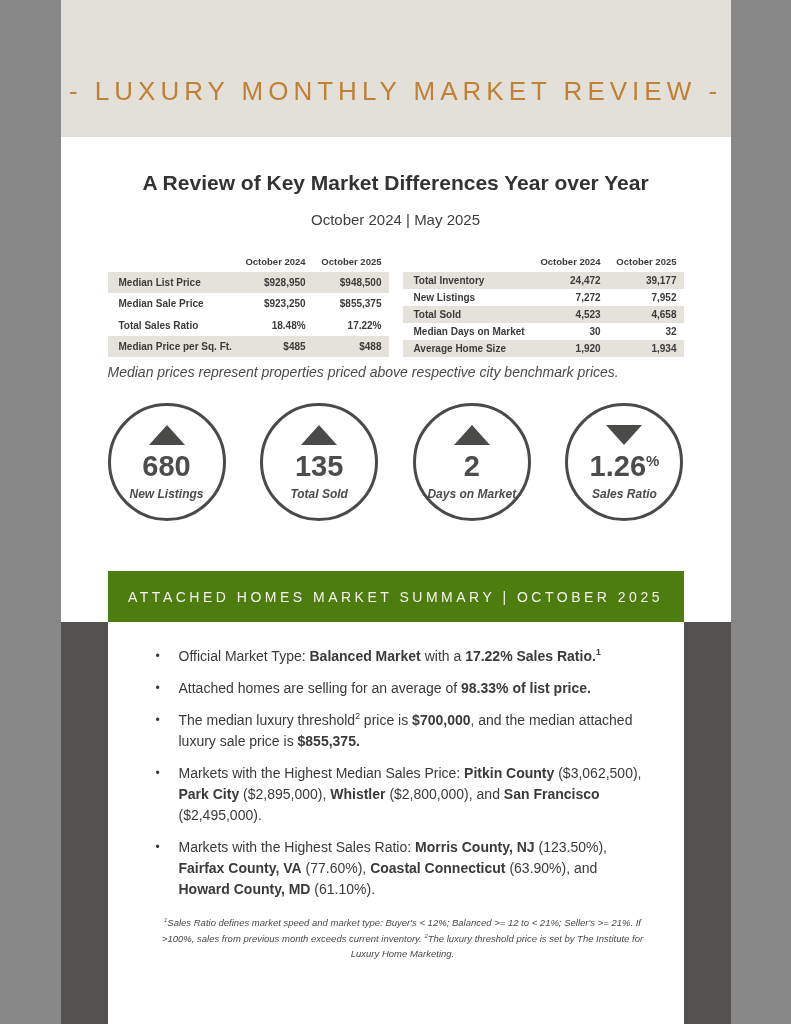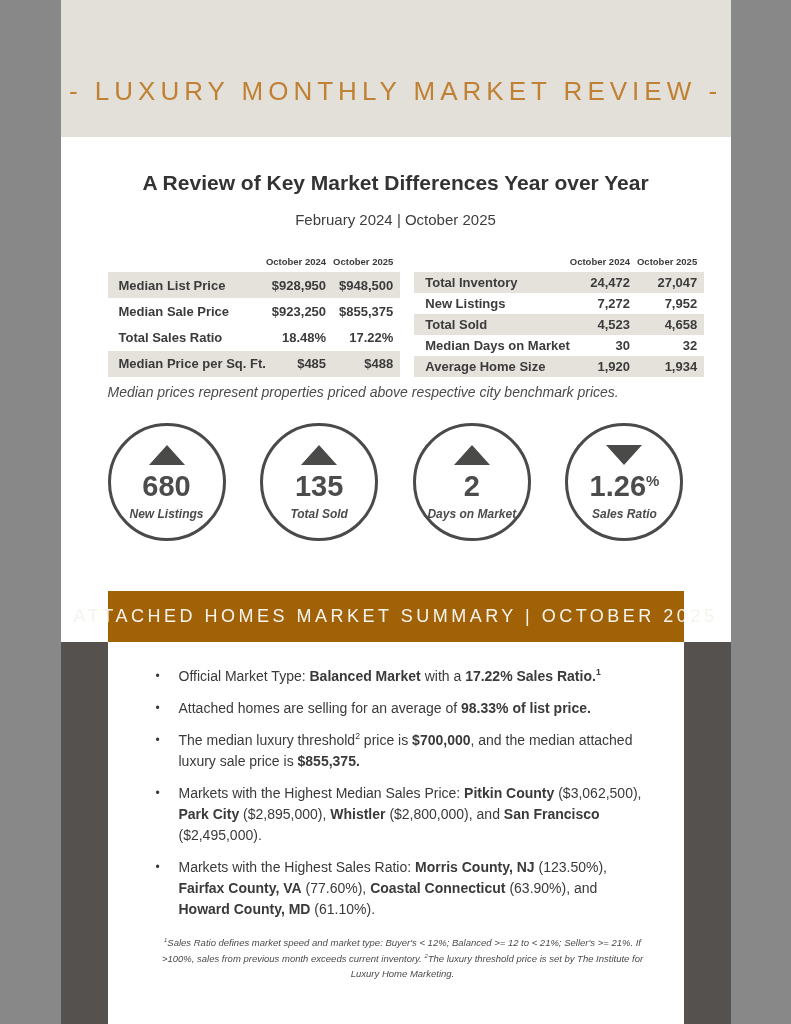--- a/index.html
+++ b/index.html
@@ -38,21 +38,21 @@
 
   
   .tables { display:flex; gap:14px; margin-top:28px; }
   table.mtable { flex:1; border-collapse:collapse; width:50%; }
   table.mtable th {
     font-size:9.5px; font-weight:bold; color:#3b3b3b; text-align:right;
     padding:0 7px 5px 0; white-space:nowrap;
   }
   table.mtable th.spacer { width:46%; }
   table.mtable td {
-    font-size:13px; font-weight:bold; color:#3b3b3b;
+    font-size:10px; font-weight:bold; color:#3b3b3b;
     padding:3px 0; white-space:nowrap;
   }
   table.mtable td.lbl { text-align:left; padding-left:11px; }
   table.mtable td.val { text-align:right; padding-right:7px; width:27%; }
   table.mtable tr.shaded { background:#e5e2dc; }
   .table-note {
     font-size:14px; font-style:italic; color:#4a4a4a; margin-top:7px;
   }
 
   
@@ -65,23 +65,23 @@
   .tri { width:0; height:0; border-left:18px solid transparent; border-right:18px solid transparent; }
   .tri.up   { border-bottom:20px solid #4a4a48; }
   .tri.down { border-top:20px solid #4a4a48; }
   .circle-value { font-size:29px; font-weight:bold; color:#4c4c4c; line-height:1; margin-top:7px; white-space:nowrap; }
   .circle-prefix { font-size:17px; vertical-align:9px; }
   .circle-suffix { font-size:15px; vertical-align:10px; }
   .circle-label { font-size:12px; font-weight:bold; font-style:italic; color:#4c4c4c; margin-top:6px; white-space:nowrap; }
 
   
   .banner {
-    margin:50px 47px 0; height:51px; background:#a16207; flex:none;
+    margin:50px 47px 0; height:51px; background:#4d7c0f; flex:none;
     display:flex; align-items:center; justify-content:center;
-    color:#f7f4ee; font-size:18px; letter-spacing:3.5px; white-space:nowrap;
+    color:#f7f4ee; font-size:14px; letter-spacing:3.5px; white-space:nowrap;
   }
 
   
   .bottom { flex:1; display:flex; align-items:stretch; }
   .side-bar { width:47px; background:#54514e; flex:none; }
   .summary-body { flex:1; background:#fff; padding:24px 34px 0 48px; }
 
   .bullet-item { display:flex; margin-bottom:11px; font-size:14px; color:#3a3a3a; line-height:1.5; }
   .bullet-marker { flex:none; width:23px; font-size:12px; padding-top:1px; }
   .bullet-text { flex:1; }
@@ -97,21 +97,21 @@
 <body>
 
 <div class="page">
 
   <div class="masthead">
     <div class="masthead-title">- LUXURY MONTHLY MARKET REVIEW -</div>
   </div>
 
   <div class="intro">
     <div class="intro-title">A Review of Key Market Differences Year over Year</div>
-    <div class="intro-dates">February 2024 | October 2025</div>
+    <div class="intro-dates">October 2024 | May 2025</div>
   </div>
 
   <div class="content">
 
 
     <div class="tables">
       <table class="mtable">
           <thead>
             <tr>
               <th class="spacer"></th>
@@ -147,21 +147,21 @@
             <tr>
               <th class="spacer"></th>
               <th>October 2024</th>
               <th>October 2025</th>
             </tr>
           </thead>
           <tbody>
             <tr class="shaded">
               <td class="lbl">Total Inventory</td>
               <td class="val">24,472</td>
-              <td class="val">27,047</td>
+              <td class="val">39,177</td>
             </tr>
             <tr>
               <td class="lbl">New Listings</td>
               <td class="val">7,272</td>
               <td class="val">7,952</td>
             </tr>
             <tr class="shaded">
               <td class="lbl">Total Sold</td>
               <td class="val">4,523</td>
               <td class="val">4,658</td>

